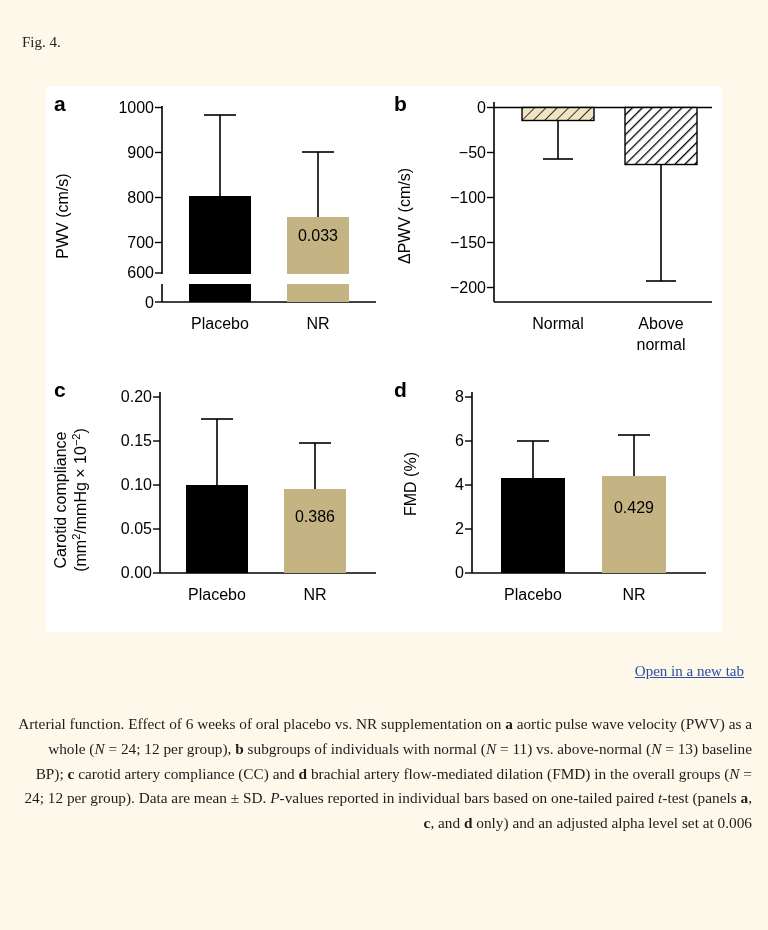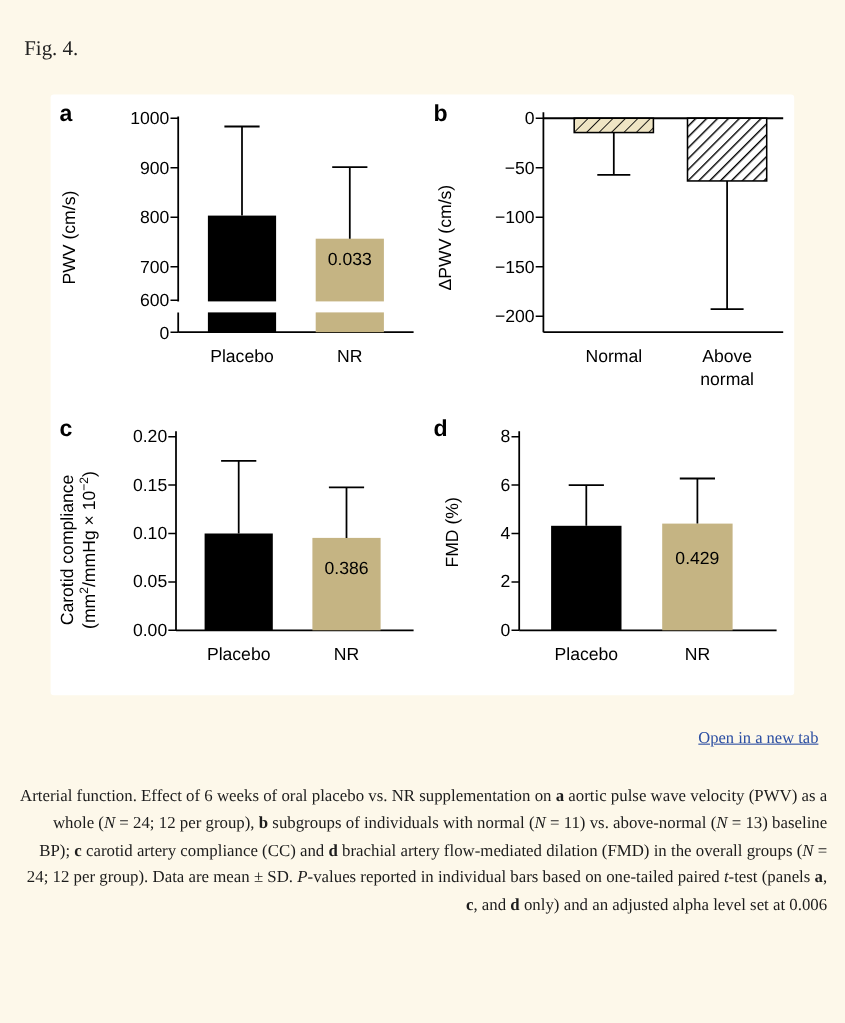--- a/index.html
+++ b/index.html
@@ -12,21 +12,21 @@
     height: 930px;
     font-family: "Liberation Serif", serif;
     color: #1a1a1a;
     position: relative;
     overflow: hidden;
   }
   .fig-label {
     position: absolute;
     left: 22px;
     top: 34px;
-    font-size: 19px;
+    font-size: 15px;
     font-family: "Liberation Serif", serif;
     color: #222;
   }
   .figure-box {
     position: absolute;
     left: 46px;
     top: 86px;
     width: 676px;
     height: 546px;
     background: #ffffff;

